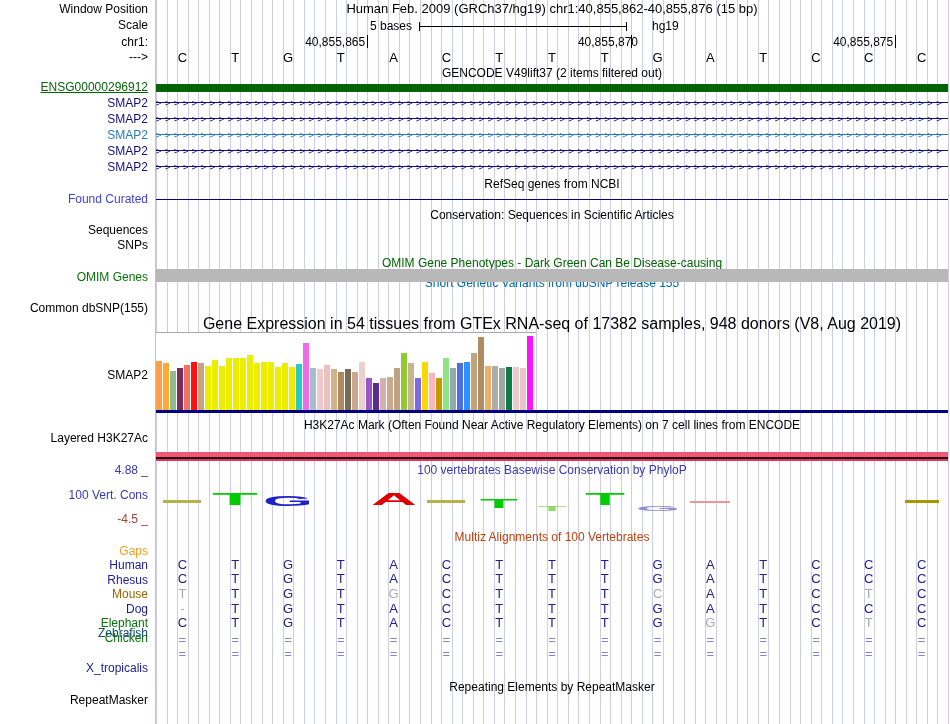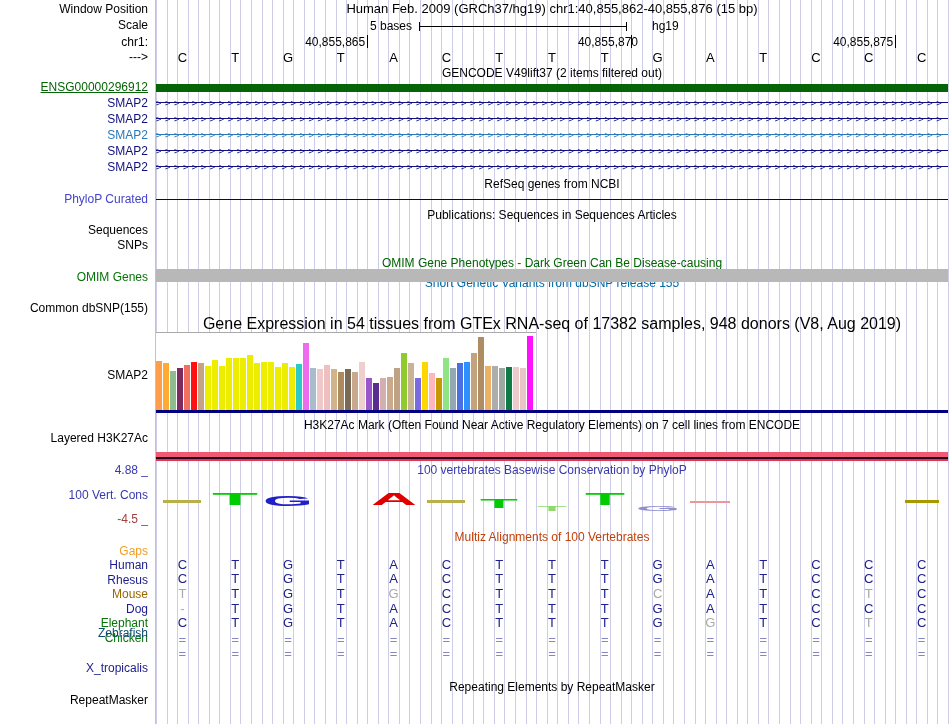--- a/index.html
+++ b/index.html
@@ -35,21 +35,21 @@
       <div class="glabel" style="top: 2px; color: rgb(0, 0, 0);">Window Position</div>
       <div class="glabel" style="top: 18px; color: rgb(0, 0, 0);">Scale</div>
       <div class="glabel" style="top: 35px; color: rgb(0, 0, 0);">chr1:</div>
       <div class="glabel" style="top: 50px; color: rgb(0, 0, 0);">---&gt;</div>
       <div class="glabel" style="top: 80px; color: rgb(7, 99, 7); text-decoration: underline;">ENSG00000296912</div>
       <div class="glabel" style="top: 96px; color: rgb(16, 16, 126);">SMAP2</div>
       <div class="glabel" style="top: 112px; color: rgb(16, 16, 126);">SMAP2</div>
       <div class="glabel" style="top: 128px; color: rgb(41, 121, 184);">SMAP2</div>
       <div class="glabel" style="top: 144px; color: rgb(16, 16, 126);">SMAP2</div>
       <div class="glabel" style="top: 160px; color: rgb(16, 16, 126);">SMAP2</div>
-      <div class="glabel" style="top: 192px; color: rgb(67, 67, 204);">PhyloP Curated</div>
+      <div class="glabel" style="top: 192px; color: rgb(67, 67, 204);">Found Curated</div>
       <div class="glabel" style="top: 223px; color: rgb(0, 0, 0);">Sequences</div>
       <div class="glabel" style="top: 238px; color: rgb(0, 0, 0);">SNPs</div>
       <div class="glabel" style="top: 270px; color: rgb(6, 115, 6);">OMIM Genes</div>
       <div class="glabel" style="top: 301px; color: rgb(0, 0, 0);">Common dbSNP(155)</div>
       <div class="glabel" style="top: 368px; color: rgb(0, 0, 0);">SMAP2</div>
       <div class="glabel" style="top: 431px; color: rgb(0, 0, 0);">Layered H3K27Ac</div>
       <div class="glabel" style="top: 463px; color: rgb(57, 57, 174);">4.88 _</div>
       <div class="glabel" style="top: 488px; color: rgb(57, 57, 174);">100 Vert. Cons</div>
       <div class="glabel" style="top: 512px; color: rgb(160, 64, 64);">-4.5 _</div>
       <div class="glabel" style="top: 544px; color: rgb(240, 160, 40);">Gaps</div>
@@ -60,21 +60,21 @@
       <div class="glabel" style="top: 616px; color: rgb(6, 115, 6); margin-left: 19px;">Elephant</div>
       <div class="glabel" style="top: 631px; color: rgb(6, 115, 6);">Chicken</div>
       <div class="glabel" style="top: 645px; color: rgb(27, 27, 142); margin-top: 16px;">X_tropicalis</div>
       <div class="glabel" style="top: 626px; color: #0c4a6e;">Zebrafish</div>
       <div class="glabel" style="top: 693px; color: rgb(0, 0, 0);">RepeatMasker</div>
     </div>
   <div id="titles">
       <div class="ctitle" style="top: 2px; color: rgb(0, 0, 0); font-size: 13px;">Human Feb. 2009 (GRCh37/hg19)   chr1:40,855,862-40,855,876 (15 bp)</div>
       <div class="ctitle" style="top: 66px; color: rgb(0, 0, 0); font-size: 12px;">GENCODE V49lift37 (2 items filtered out)</div>
       <div class="ctitle" style="top: 177px; color: rgb(0, 0, 0); font-size: 12px;">RefSeq genes from NCBI</div>
-      <div class="ctitle" style="top: 208px; color: rgb(0, 0, 0); font-size: 12px;">Publications: Sequences in Sequences Articles</div>
+      <div class="ctitle" style="top: 208px; color: rgb(0, 0, 0); font-size: 12px;">Conservation: Sequences in Scientific Articles</div>
       <div class="ctitle" style="top: 256px; color: rgb(0, 100, 0); font-size: 12px;">OMIM Gene Phenotypes - Dark Green Can Be Disease-causing</div>
       <div class="ctitle" style="top: 276px; color: #0369a1; font-size: 12px;">Short Genetic Variants from dbSNP release 155</div>
       <div class="ctitle" style="top: 317px; color: rgb(0, 0, 0); font-size: 16px;">Gene Expression in 54 tissues from GTEx RNA-seq of 17382 samples, 948 donors (V8, Aug 2019)</div>
       <div class="ctitle" style="top: 418px; color: rgb(0, 0, 0); font-size: 12px;">H3K27Ac Mark (Often Found Near Active Regulatory Elements) on 7 cell lines from ENCODE</div>
       <div class="ctitle" style="top: 463px; color: rgb(57, 57, 174); font-size: 12px;">100 vertebrates Basewise Conservation by PhyloP</div>
       <div class="ctitle" style="top: 530px; color: #c2410c; font-size: 12px;">Multiz Alignments of 100 Vertebrates</div>
       <div class="ctitle" style="top: 680px; color: rgb(0, 0, 0); font-size: 12px;">Repeating Elements by RepeatMasker</div>
     </div>
 
   <div class="sctext" style="right:538px;top:19px;">5 bases</div>

